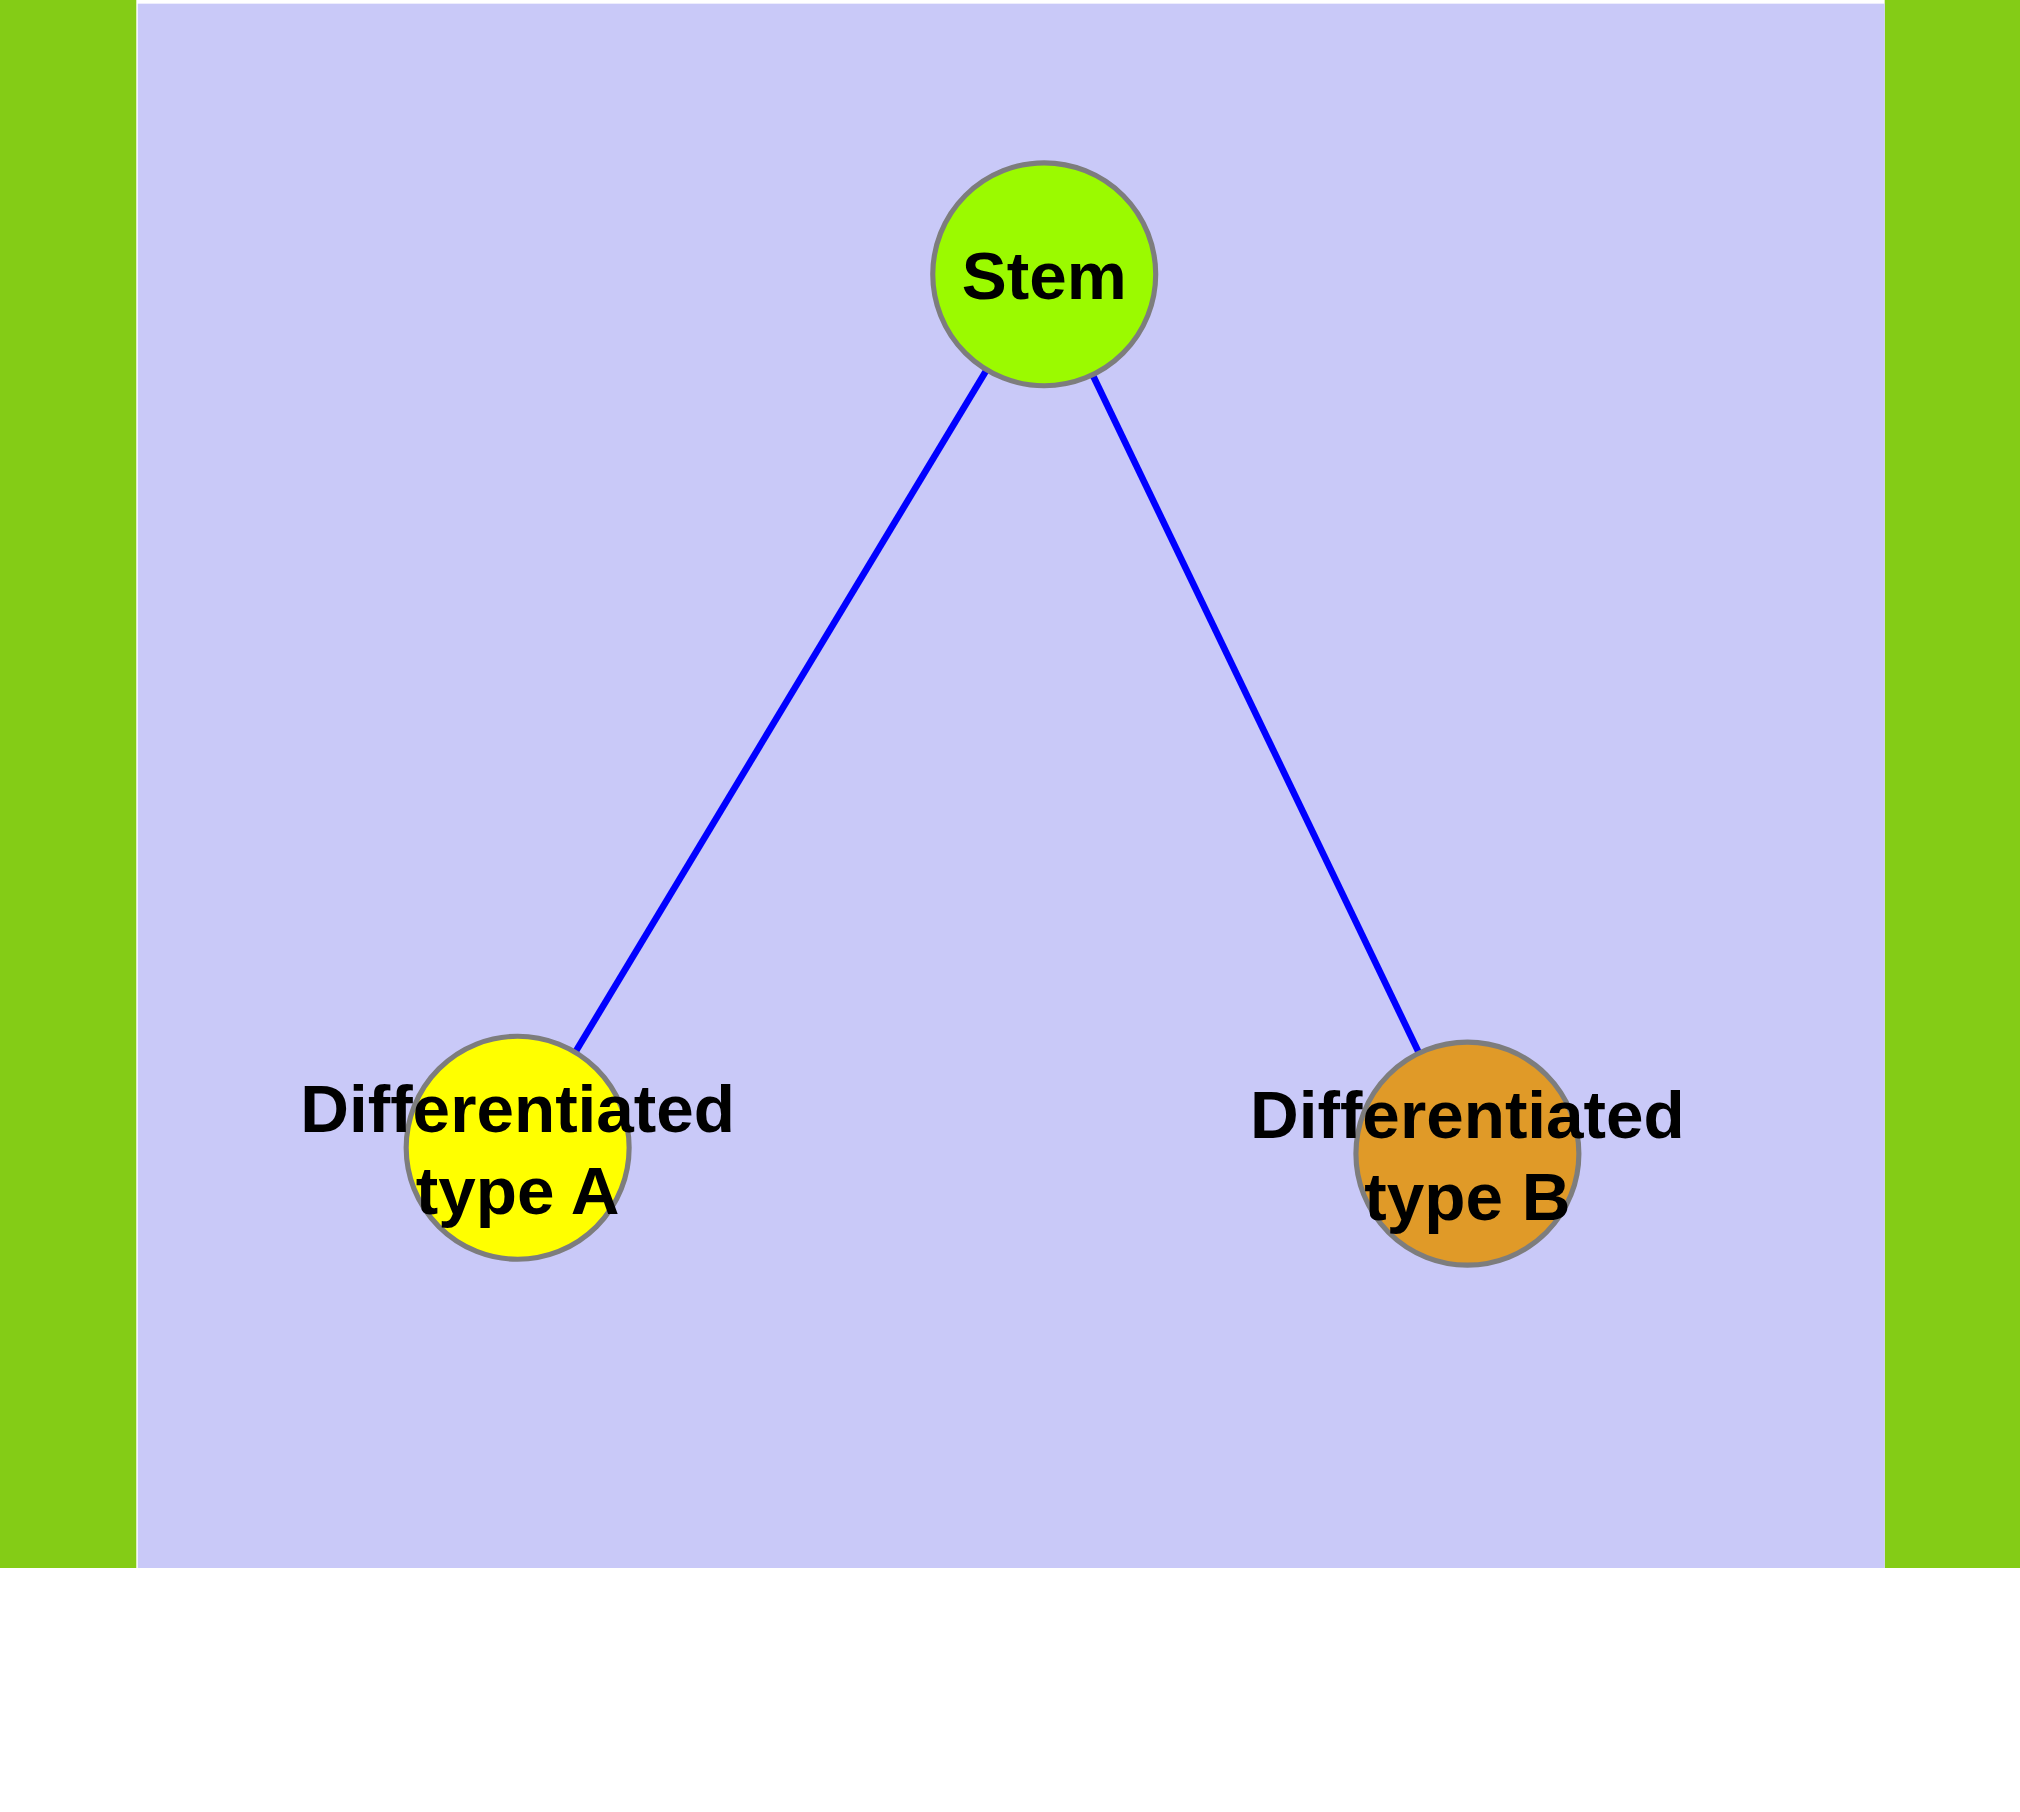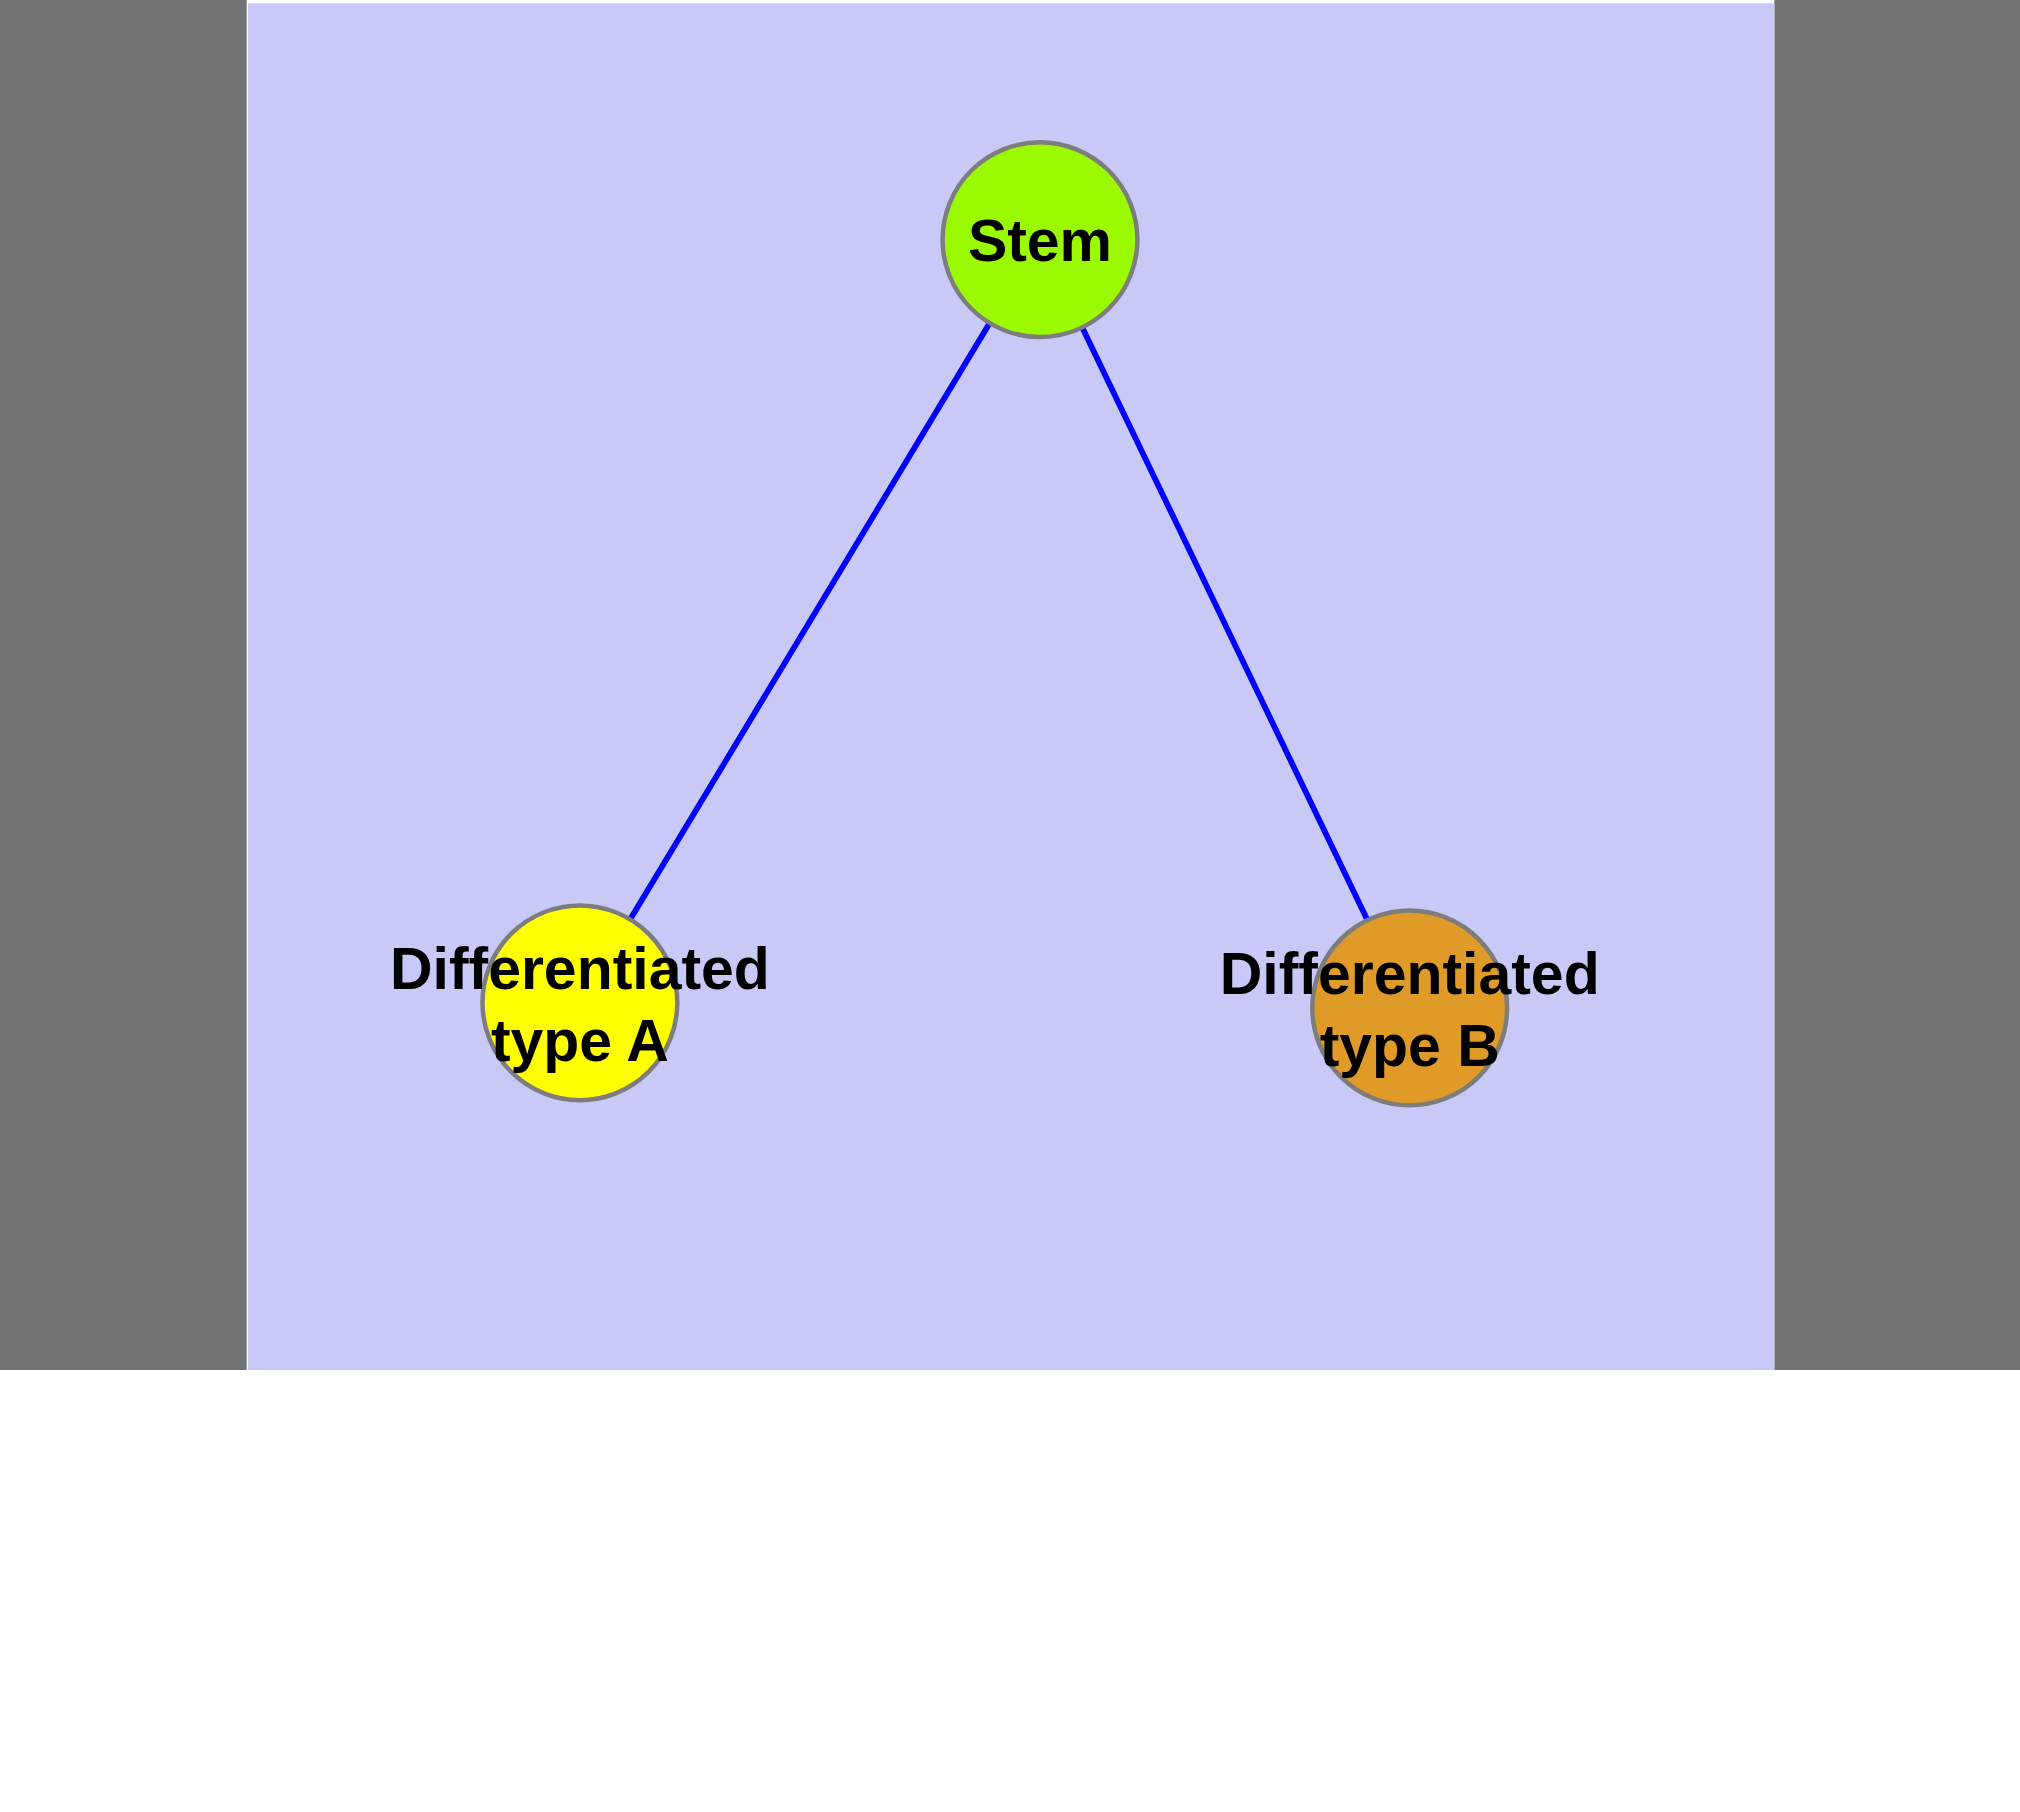--- a/index.html
+++ b/index.html
@@ -3,22 +3,22 @@
 <meta charset="utf-8">
 <style>
   html, body {
     margin: 0;
     padding: 0;
     background: #ffffff;
   }
   .page {
     position: relative;
     width: 2021px;
-    height: 1370px;
-    background: #737373;
+    height: 1568px;
+    background: #84cc16;
     overflow: hidden;
   }
   .page svg {
     display: block;
     width: 100%;
     height: 100%;
   }
   .node-label {
     font-family: "Liberation Sans", sans-serif;
     font-weight: bold;

